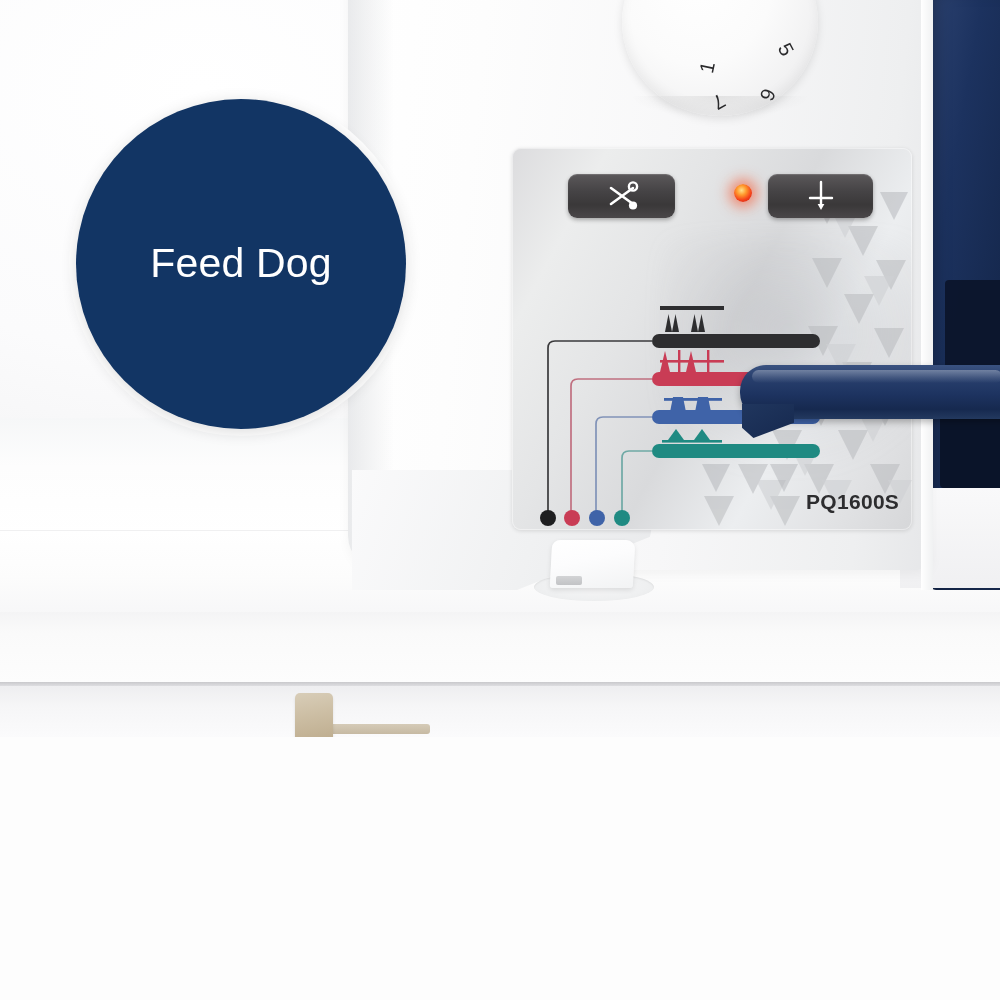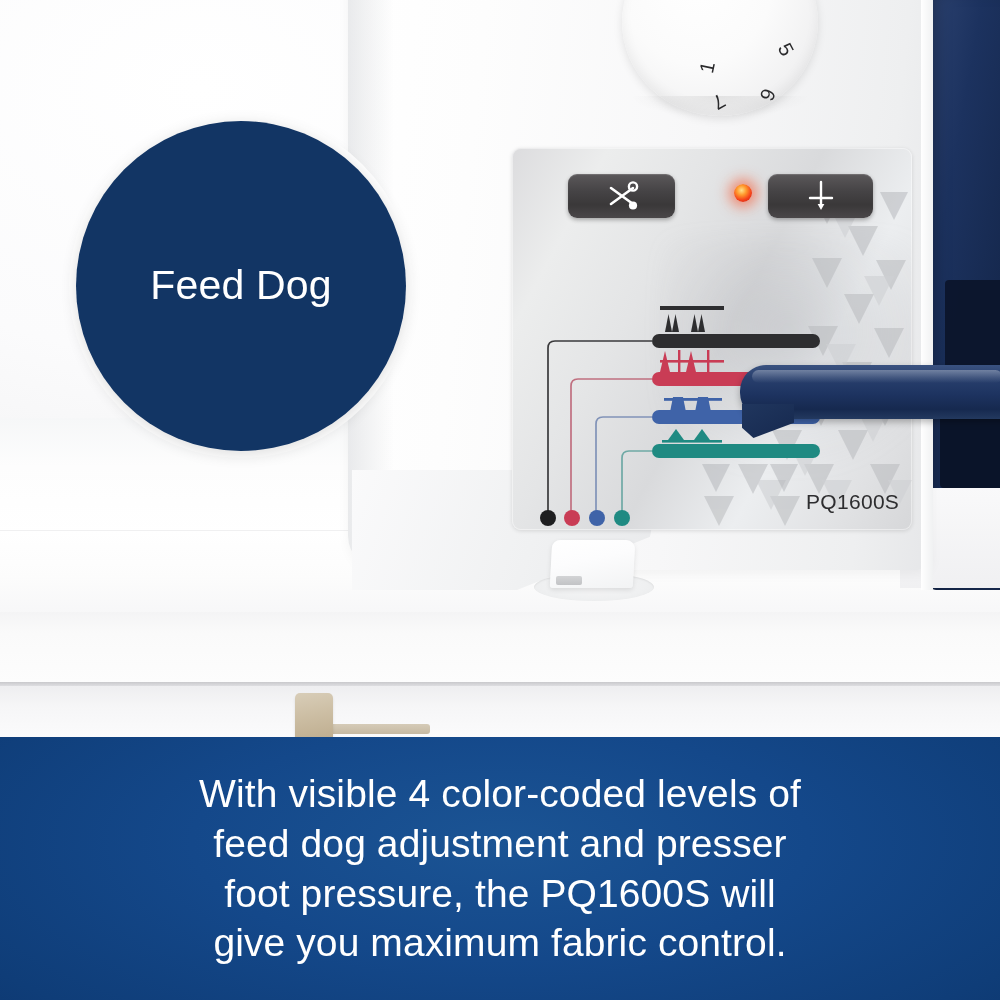--- a/index.html
+++ b/index.html
@@ -148,21 +148,21 @@
   .btn-needle { left:256px; top:26px; width:105px; }
 
   .led {
     position:absolute; left:222px; top:36px; width:18px; height:18px; border-radius:50%;
     background:radial-gradient(circle at 42% 35%, #ffe08a 0%, #ff9a2e 30%, #f5411a 62%, #c4190b 100%);
     box-shadow:0 0 13px 5px rgba(250,70,25,.55);
   }
 
   .model-label {
     position:absolute; left:294px; top:342px;
-    font-size:21px; font-weight:normal; letter-spacing:.3px; color:#2d2d2f;
+    font-size:21px; font-weight:bold; letter-spacing:.3px; color:#2d2d2f;
     font-family:"Liberation Sans",sans-serif;
   }
 
   
   .lever {
     position:absolute; left:740px; top:365px; width:290px; height:54px;
     background:linear-gradient(180deg,#3a5280 0%,#29406e 22%,#1d3360 55%,#16294f 82%,#23395f 100%);
     border-radius:26px 6px 6px 26px;
     box-shadow:0 3px 7px rgba(0,0,0,.28);
   }
@@ -191,21 +191,21 @@
     border-radius:50%;
     box-shadow:inset 0 1px 2px rgba(0,0,0,.07);
   }
   .base-knob-tab {
     position:absolute; left:556px; top:576px; width:26px; height:9px;
     background:linear-gradient(180deg,#c9cacc,#b5b6b9); border-radius:2px; opacity:.8;
   }
 
   
   .badge {
-    position:absolute; left:76px; top:121px; width:330px; height:330px;
+    position:absolute; left:76px; top:99px; width:330px; height:330px;
     border-radius:50%;
     background:#123564;
     box-shadow:0 3px 16px rgba(0,0,0,.14), 0 0 0 7px rgba(255,255,255,.95);
     display:flex; flex-direction:column; align-items:center; justify-content:center;
     z-index:12;
   }
   .badge-line {
     color:#ffffff; font-size:41px; line-height:1.20; letter-spacing:.2px;
     font-family:"Liberation Sans",sans-serif; text-align:center; white-space:nowrap;
   }
@@ -378,22 +378,14 @@
     <div class="base-knob-ring"></div>
     <div class="base-knob"></div>
     <div class="base-knob-tab"></div>
 
     <div class="badge">
       <div class="badge-line">Feed Dog</div>
     </div>
 
   </div>
 
-  <div class="banner">
-    <div class="banner-text">
-      <div>With visible 4 color-coded levels of</div>
-      <div>feed dog adjustment and presser</div>
-      <div>foot pressure, the PQ1600S will</div>
-      <div>give you maximum fabric control.</div>
-    </div>
-  </div>
 
 </div>
 
 </body></html>

